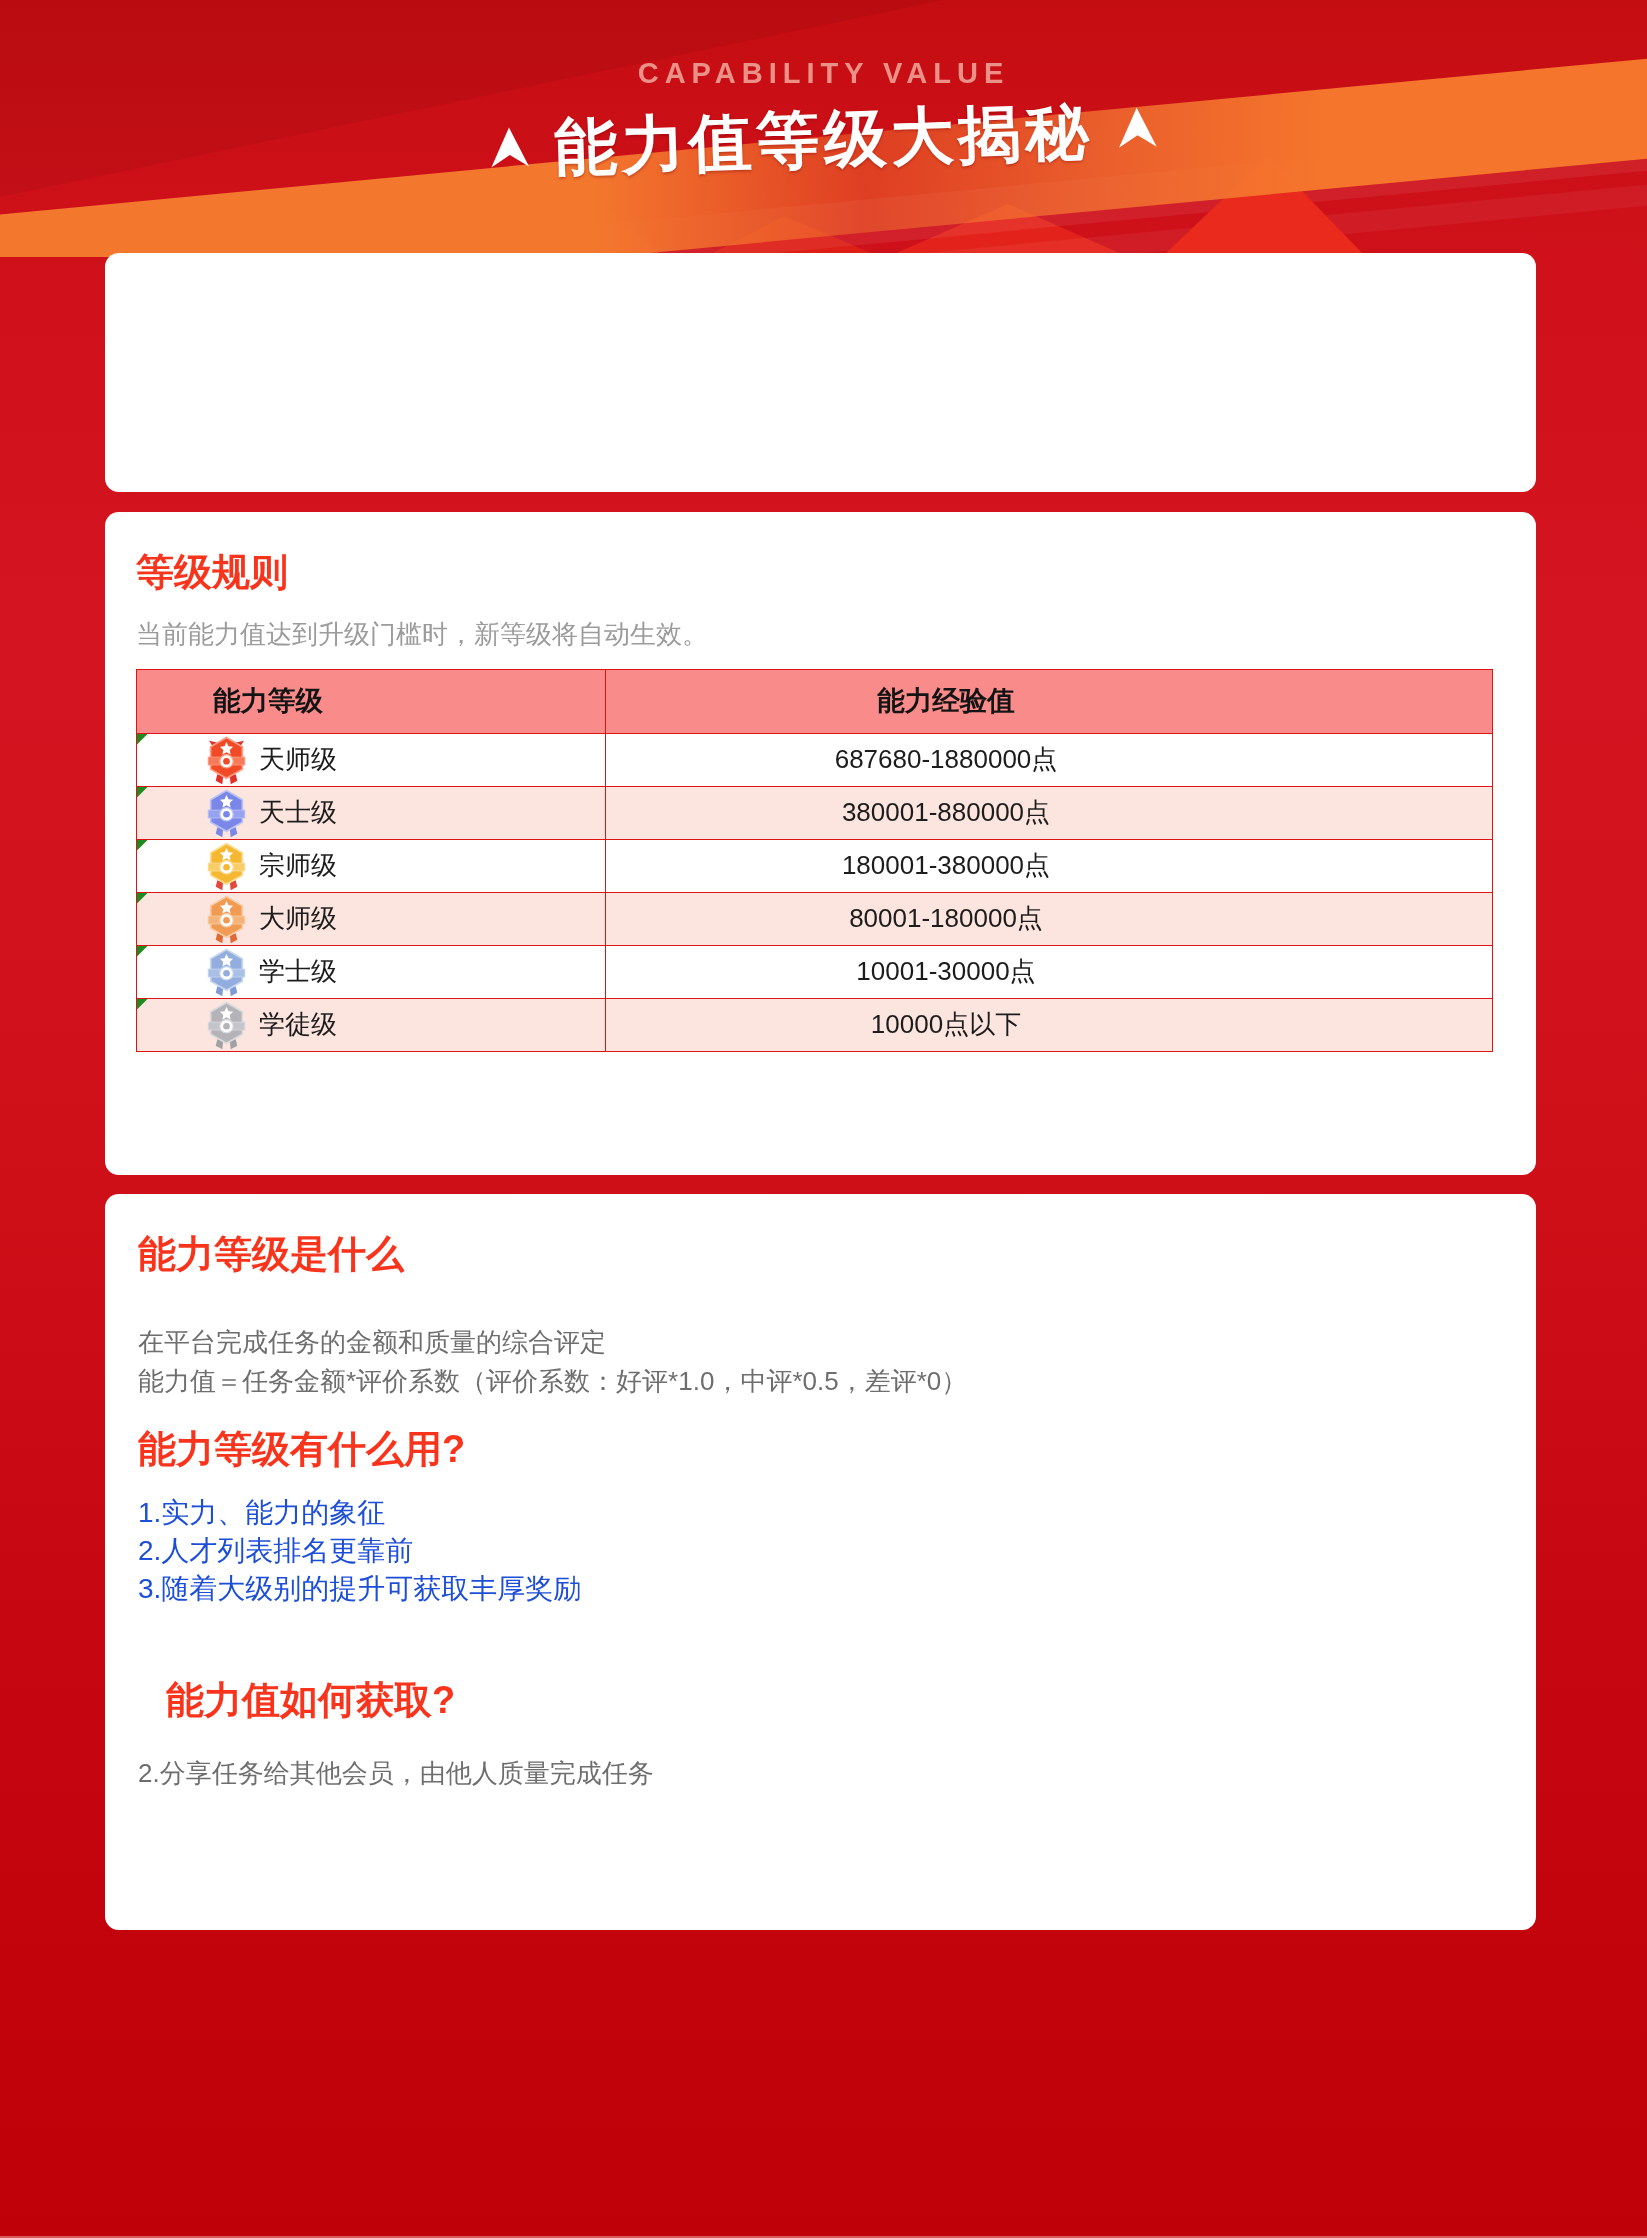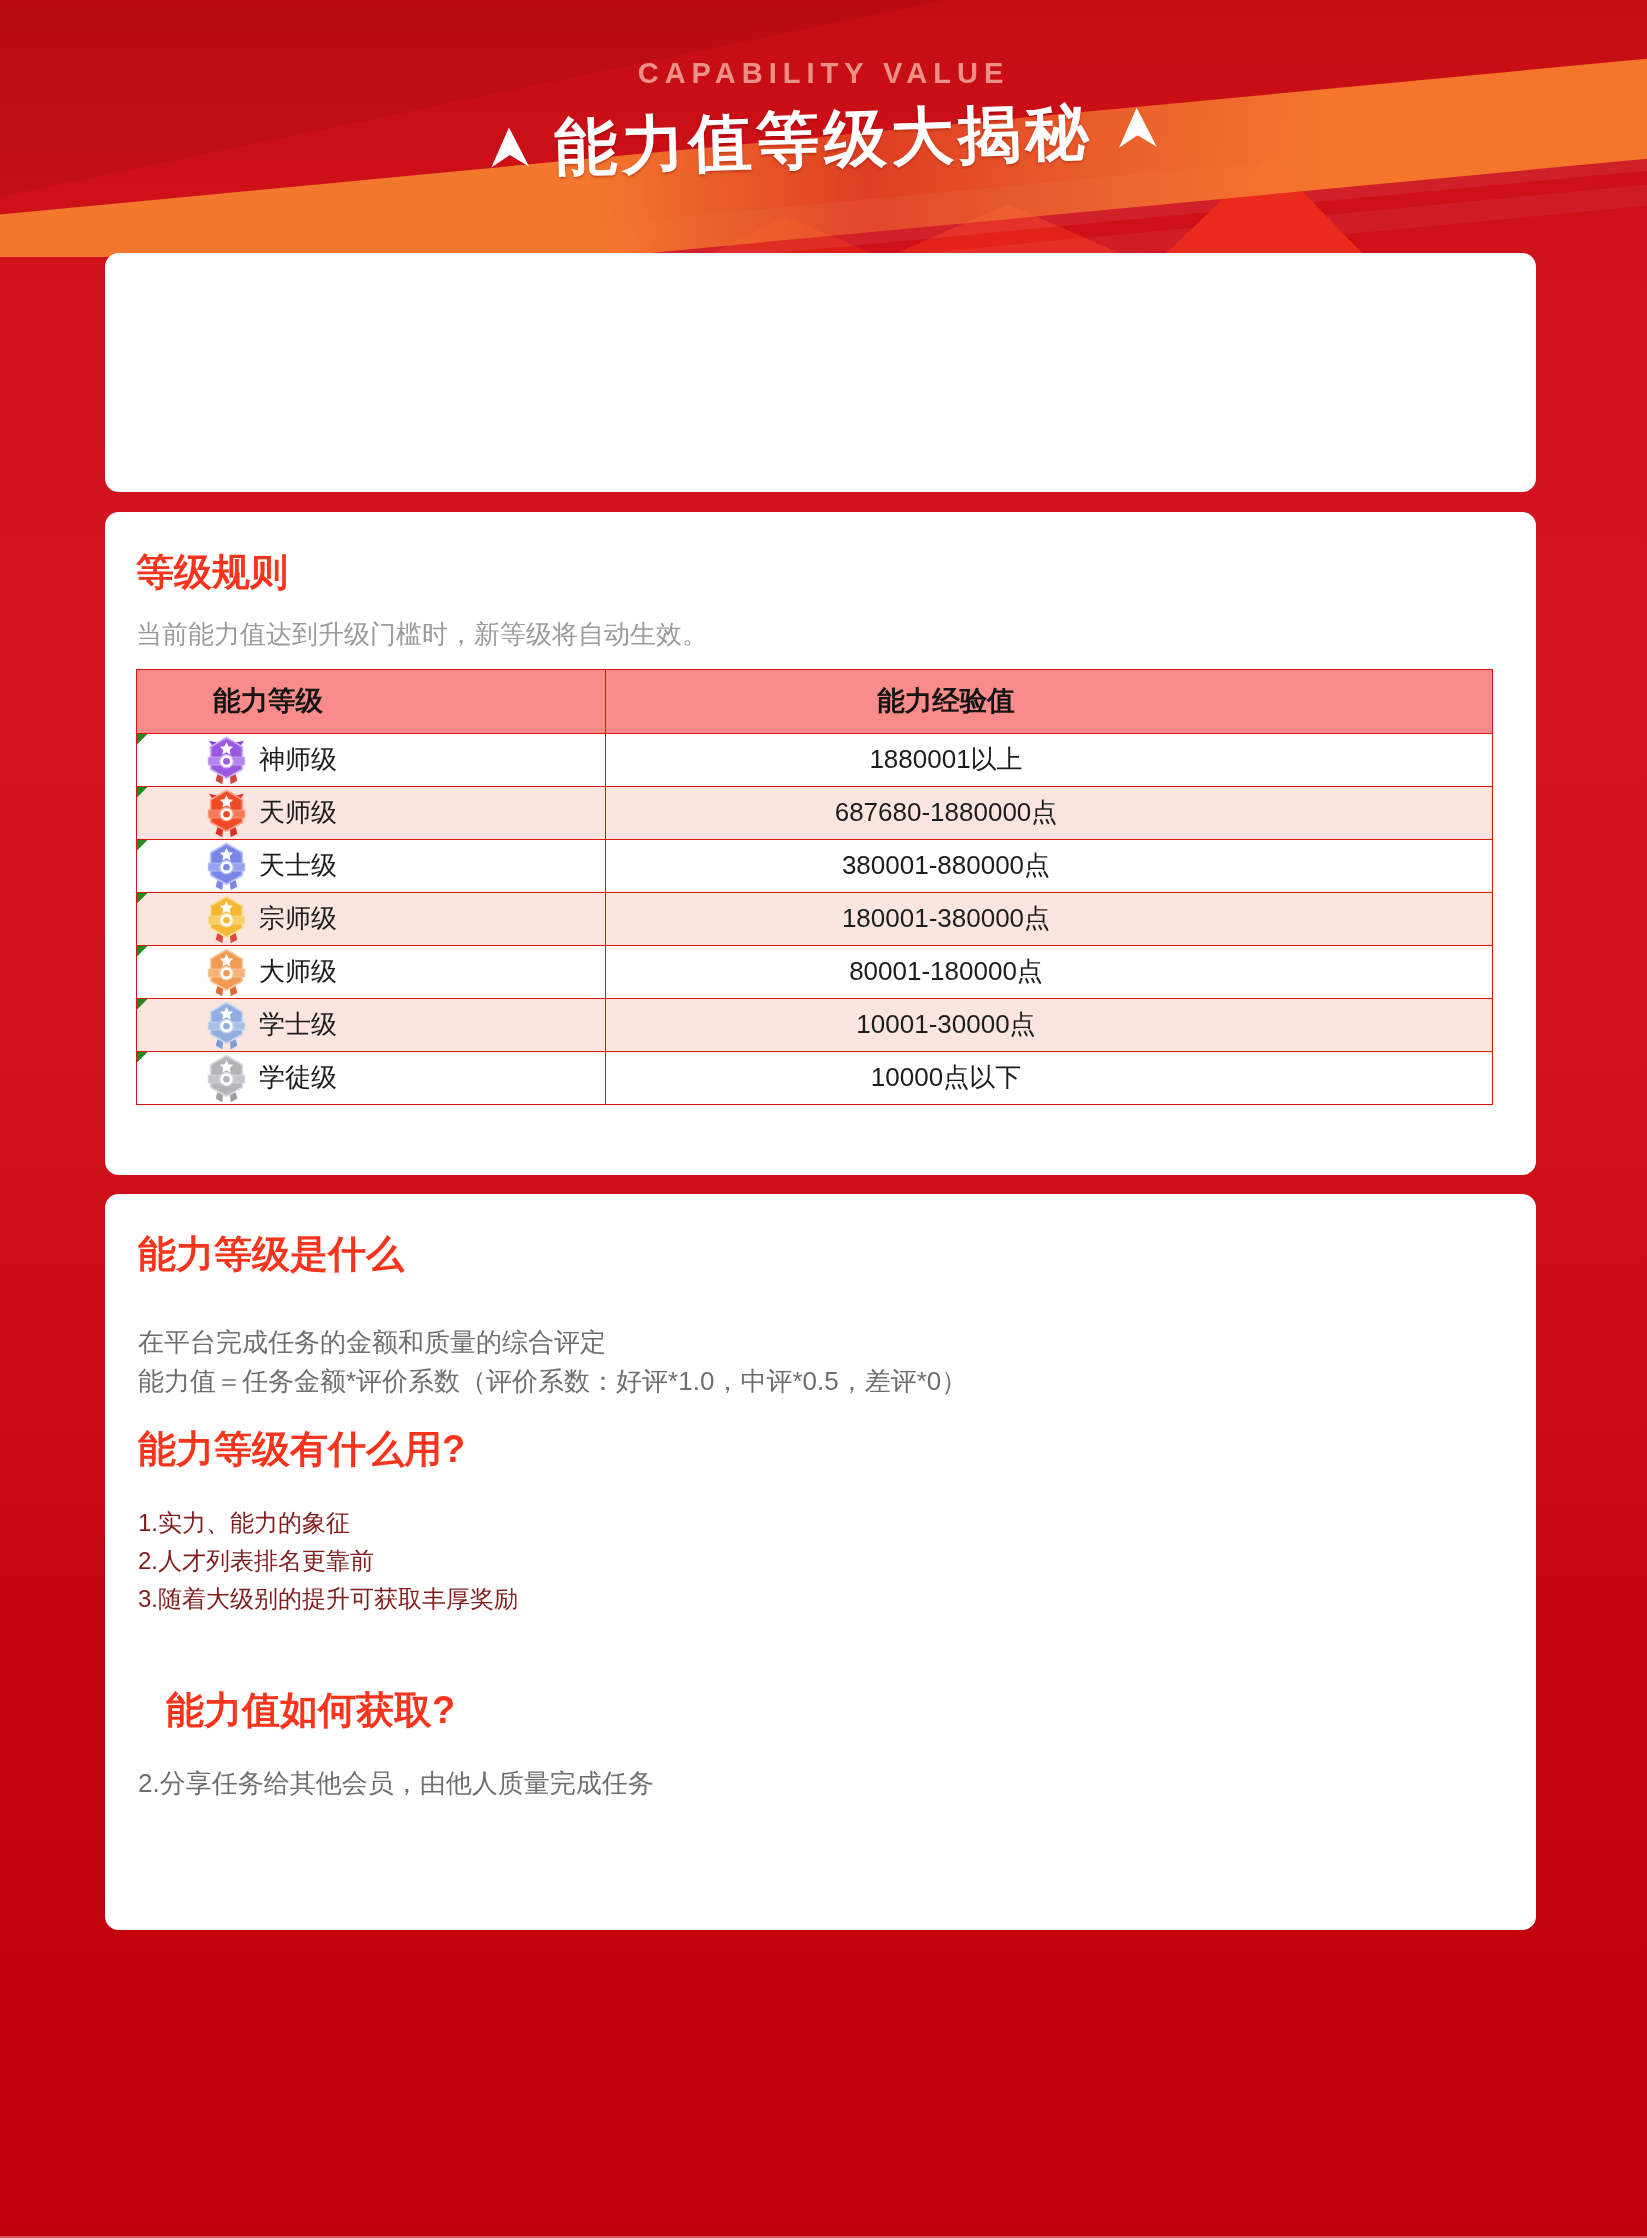--- a/index.html
+++ b/index.html
@@ -56,21 +56,21 @@
           clip-path:polygon(0 0,100% 0,0 100%);}
   .badge{width:41px;height:50px;display:inline-block;}
   .badge svg{display:block;}
   .level-label{font-size:26px;color:#1c1c1c;font-weight:500;}
   .value-cell{text-align:center;padding:0 206px 0 0;font-size:26px;color:#1c1c1c;}
 
   
   .info-inner{padding:38px 55px 0 33px;}
   .body-lines{margin:46px 0 0 0;font-size:26px;color:#6e6e6e;line-height:39px;}
   .h-use{margin-top:26px;}
-  .list-lines{margin:32px 0 0 0;font-size:24px;color:#7f1d1d;line-height:38px;}
+  .list-lines{margin:22px 0 0 0;font-size:28px;color:#1d4ed8;line-height:38px;}
   .h-get{margin-top:70px;margin-left:28px;}
   .list-lines2{margin:31px 0 0 0;font-size:26px;color:#6e6e6e;line-height:38px;}
 
   .bottom-line{position:absolute;left:0;bottom:0;width:100%;height:2.6px;background:rgba(255,255,255,.35);}
 </style>
 </head>
 <body>
 
 <div class="page">
 
@@ -114,42 +114,20 @@
             <col class="c1">
             <col class="c2">
           </colgroup>
         <thead>
           <tr>
             <th>能力等级</th>
             <th>能力经验值</th>
           </tr>
         </thead>
         <tbody id="level-tbody">
-  <tr>
-    <td class="level-cell">
-      <span class="corner"></span>
-      <span class="level-wrap">
-        <span class="badge">
-                    <svg viewBox="0 0 48 60" width="41" height="50">
-    <path d="M3 7 L17 10 L11 19 Z" fill="#7d3fd1"></path>
-                      <path d="M45 7 L31 10 L37 19 Z" fill="#7d3fd1"></path>
-    <path d="M13 47 l7 2 -1 10 -8 -4 Z" fill="#d7463c"></path>
-    <path d="M35 47 l-7 2 1 10 8 -4 Z" fill="#d7463c"></path>
-    <path d="M24 3 L43 14 L43 41 L24 52 L5 41 L5 14 Z" fill="#9b59e0" stroke="#cfaef5" stroke-width="2"></path>
-    <rect x="2" y="26.5" width="44" height="9.5" fill="#b583ee" stroke="#cfaef5" stroke-width="1"></rect>
-    <path d="M24 8.5l2.4 5 5.5.7-4 3.8 1 5.4-4.9-2.7-4.9 2.7 1-5.4-4-3.8 5.5-.7z" fill="#ffffff"></path>
-    <circle cx="24" cy="31.5" r="8" fill="#ffffff" stroke="#cfaef5" stroke-width="1.5"></circle>
-    <circle cx="24" cy="31.5" r="4" fill="#9b59e0"></circle>
-  </svg>
-                  </span>
-        <span class="level-label">神师级</span>
-      </span>
-    </td>
-    <td class="value-cell">1880001以上</td>
-  </tr>
 
   <tr>
     <td class="level-cell">
       <span class="corner"></span>
       <span class="level-wrap">
         <span class="badge">
                     <svg viewBox="0 0 48 60" width="41" height="50">
     <path d="M3 7 L17 10 L11 19 Z" fill="#e03028"></path>
                       <path d="M45 7 L31 10 L37 19 Z" fill="#e03028"></path>
     <path d="M13 47 l7 2 -1 10 -8 -4 Z" fill="#e03028"></path>

